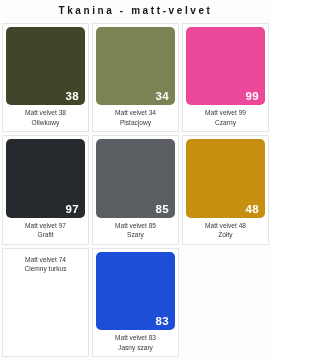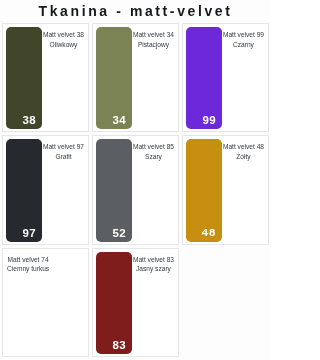--- a/index.html
+++ b/index.html
@@ -16,21 +16,21 @@
   .page {
     width: 271px;
     height: 360px;
     box-sizing: border-box;
     background: #fdfdfd;
     display: flex;
     flex-direction: column;
   }
   .page-title {
     text-align: center;
-    font-size: 14px;
+    font-size: 10px;
     font-weight: 600;
     letter-spacing: 2.6px;
     color: #17181a;
     padding: 4px 0 5px 0;
     line-height: 14px;
     white-space: nowrap;
   }
   .swatch-grid {
     flex: 1;
     display: grid;
@@ -38,21 +38,21 @@
     grid-template-rows: repeat(3, 1fr);
     gap: 3px;
     padding: 0 2px 3px 2px;
     box-sizing: border-box;
   }
   .swatch-card {
     background: #ffffff;
     border: 1px solid #e6e6e6;
     box-sizing: border-box;
     display: flex;
-    flex-direction: row;
+    flex-direction: column;
     padding: 3px 3px 2px 3px;
   }
   .swatch-chip {
     position: relative;
     flex: 1;
     border-radius: 5px;
     min-height: 0;
   }
   .swatch-code {
     position: absolute;
@@ -100,68 +100,68 @@
         <span class="swatch-code">34</span>
       </div>
       <div class="swatch-caption">
         <span class="caption-line">Matt velvet 34</span>
         <span class="caption-line">Pistacjowy</span>
       </div>
     </div>
 
 
     <div class="swatch-card">
-      <div class="swatch-chip" style="background: #6d28d9;">
+      <div class="swatch-chip" style="background: #ec4899;">
         <span class="swatch-code">99</span>
       </div>
       <div class="swatch-caption">
         <span class="caption-line">Matt velvet 99</span>
         <span class="caption-line">Czarny</span>
       </div>
     </div>
 
     <div class="swatch-card">
       <div class="swatch-chip" style="background: rgb(38, 42, 47);">
         <span class="swatch-code">97</span>
       </div>
       <div class="swatch-caption">
         <span class="caption-line">Matt velvet 97</span>
         <span class="caption-line">Grafit</span>
       </div>
     </div>
 
     <div class="swatch-card">
       <div class="swatch-chip" style="background: rgb(91, 95, 100);">
-        <span class="swatch-code">52</span>
+        <span class="swatch-code">85</span>
       </div>
       <div class="swatch-caption">
         <span class="caption-line">Matt velvet 85</span>
         <span class="caption-line">Szary</span>
       </div>
     </div>
 
     <div class="swatch-card">
-      <div class="swatch-chip" style="background: rgb(198, 143, 16); font-family: Liberation Mono, monospace;">
+      <div class="swatch-chip" style="background: rgb(198, 143, 16);">
         <span class="swatch-code">48</span>
       </div>
       <div class="swatch-caption">
         <span class="caption-line">Matt velvet 48</span>
         <span class="caption-line">Żółty</span>
       </div>
     </div>
 
     <div class="swatch-card">
       <div class="swatch-caption">
         <span class="caption-line">Matt velvet 74</span>
         <span class="caption-line">Ciemny turkus</span>
       </div>
     </div>
 
     <div class="swatch-card">
-      <div class="swatch-chip" style="background: #7f1d1d;">
+      <div class="swatch-chip" style="background: #1d4ed8;">
         <span class="swatch-code">83</span>
       </div>
       <div class="swatch-caption">
         <span class="caption-line">Matt velvet 83</span>
         <span class="caption-line">Jasny szary</span>
       </div>
     </div>
 
   </div>
 </div>

